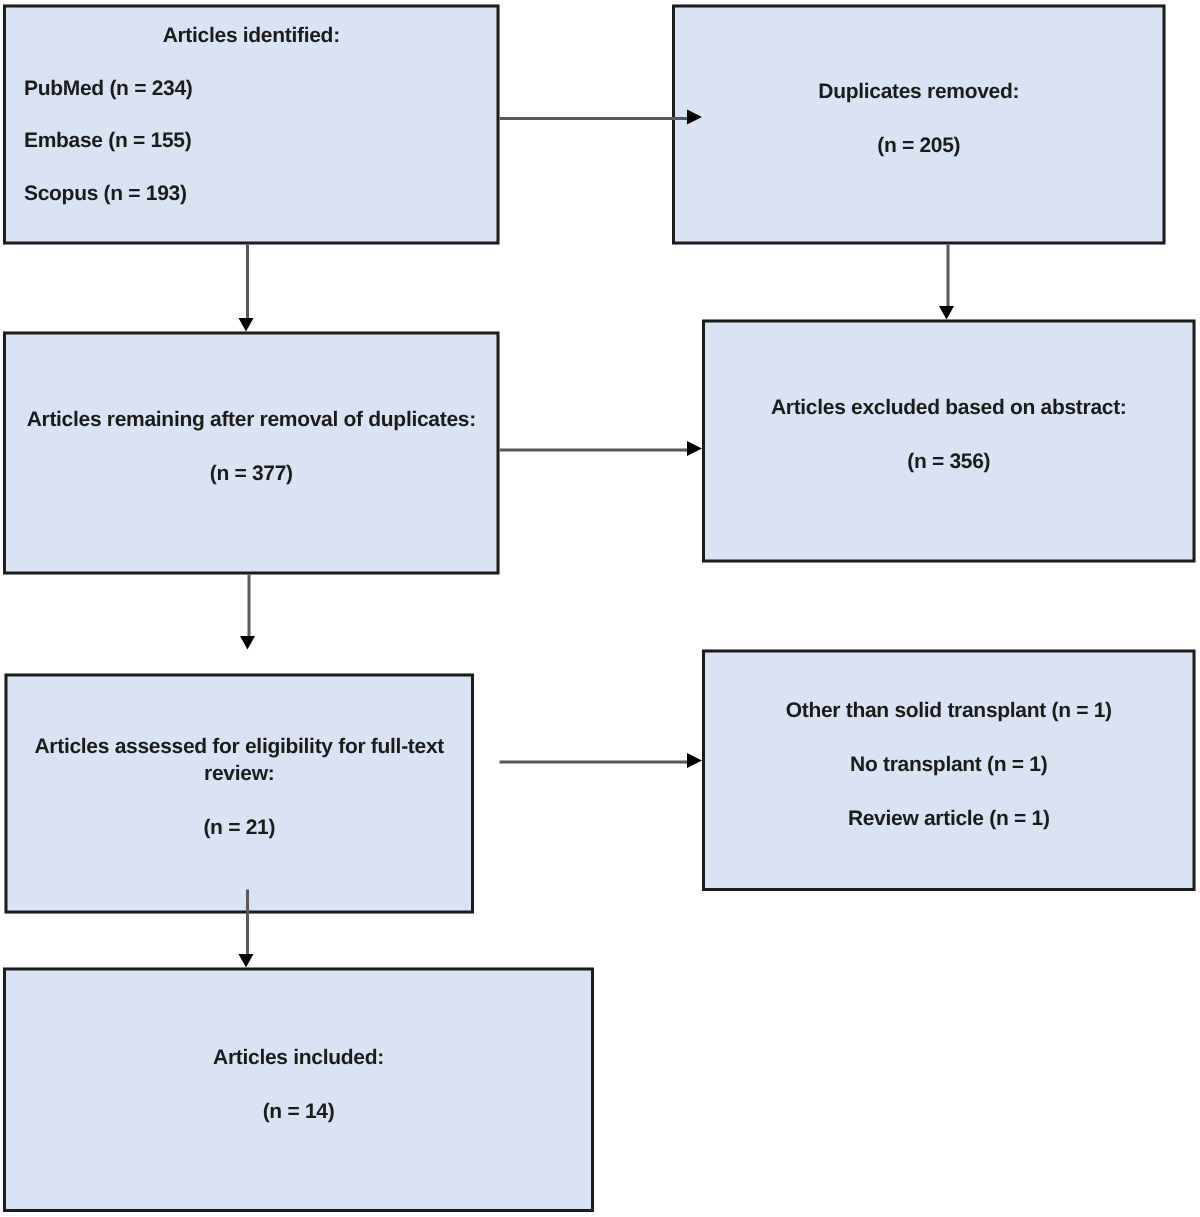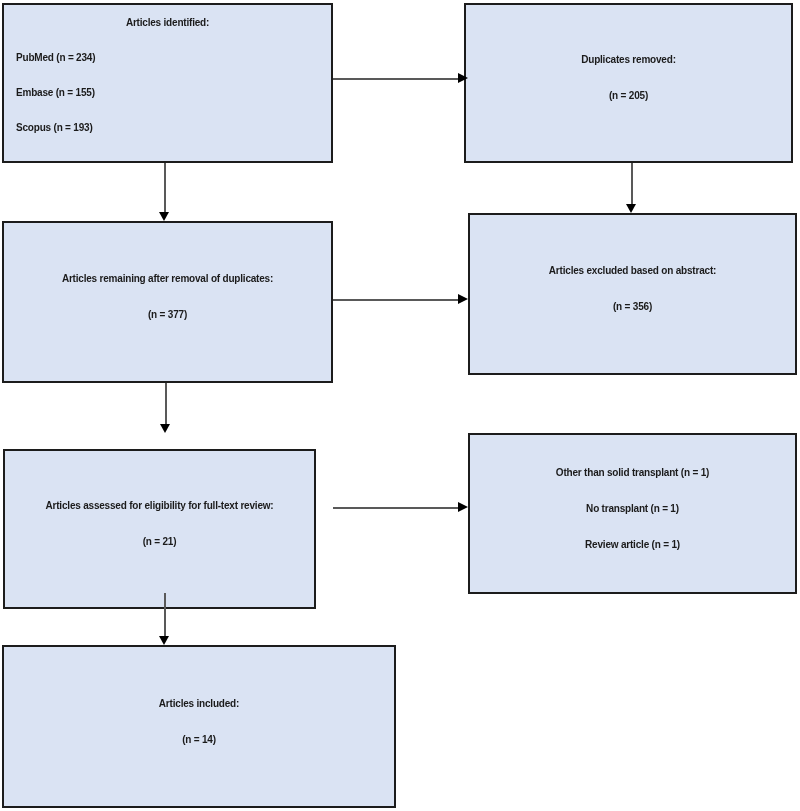--- a/index.html
+++ b/index.html
@@ -20,21 +20,21 @@
     box-sizing: border-box;
     background: #dae3f3;
     border: 2px solid #1c1c1c;
     display: flex;
     flex-direction: column;
     align-items: center;
     justify-content: center;
     text-align: center;
     color: #1b1b1b;
     font-weight: 700;
-    font-size: 10px;
+    font-size: 14px;
     line-height: 18px;
     letter-spacing: -0.2px;
     gap: 18px;
     padding: 0 10px 10px 10px;
   }
   .box p { margin: 0; }
 
   
   .box.sources {
     justify-content: flex-start;
@@ -56,21 +56,21 @@
   }
   .head-down {
     position: absolute; width: 0; height: 0;
     border-left: 5.5px solid transparent;
     border-right: 5.5px solid transparent;
     border-top: 9px solid #000000;
   }
 
   
   #box-identified         { left: 2px;   top: 3px;   width: 331px; height: 160px; }
-  #box-duplicates         { left: 464px; top: 3px;   width: 329px; height: 160px; }
+  #box-duplicates         { left: 448px; top: 3px;   width: 329px; height: 160px; }
   #box-remaining          { left: 2px;   top: 221px; width: 331px; height: 162px; }
   #box-excluded-abstract  { left: 468px; top: 213px; width: 329px; height: 162px; }
   #box-assessed           { left: 3px;   top: 449px; width: 313px; height: 160px; }
   #box-excluded-fulltext  { left: 468px; top: 433px; width: 329px; height: 161px; }
   #box-included           { left: 2px;   top: 645px; width: 394px; height: 163px; }
 </style>
 </head>
 <body>
 
 <div class="canvas">

